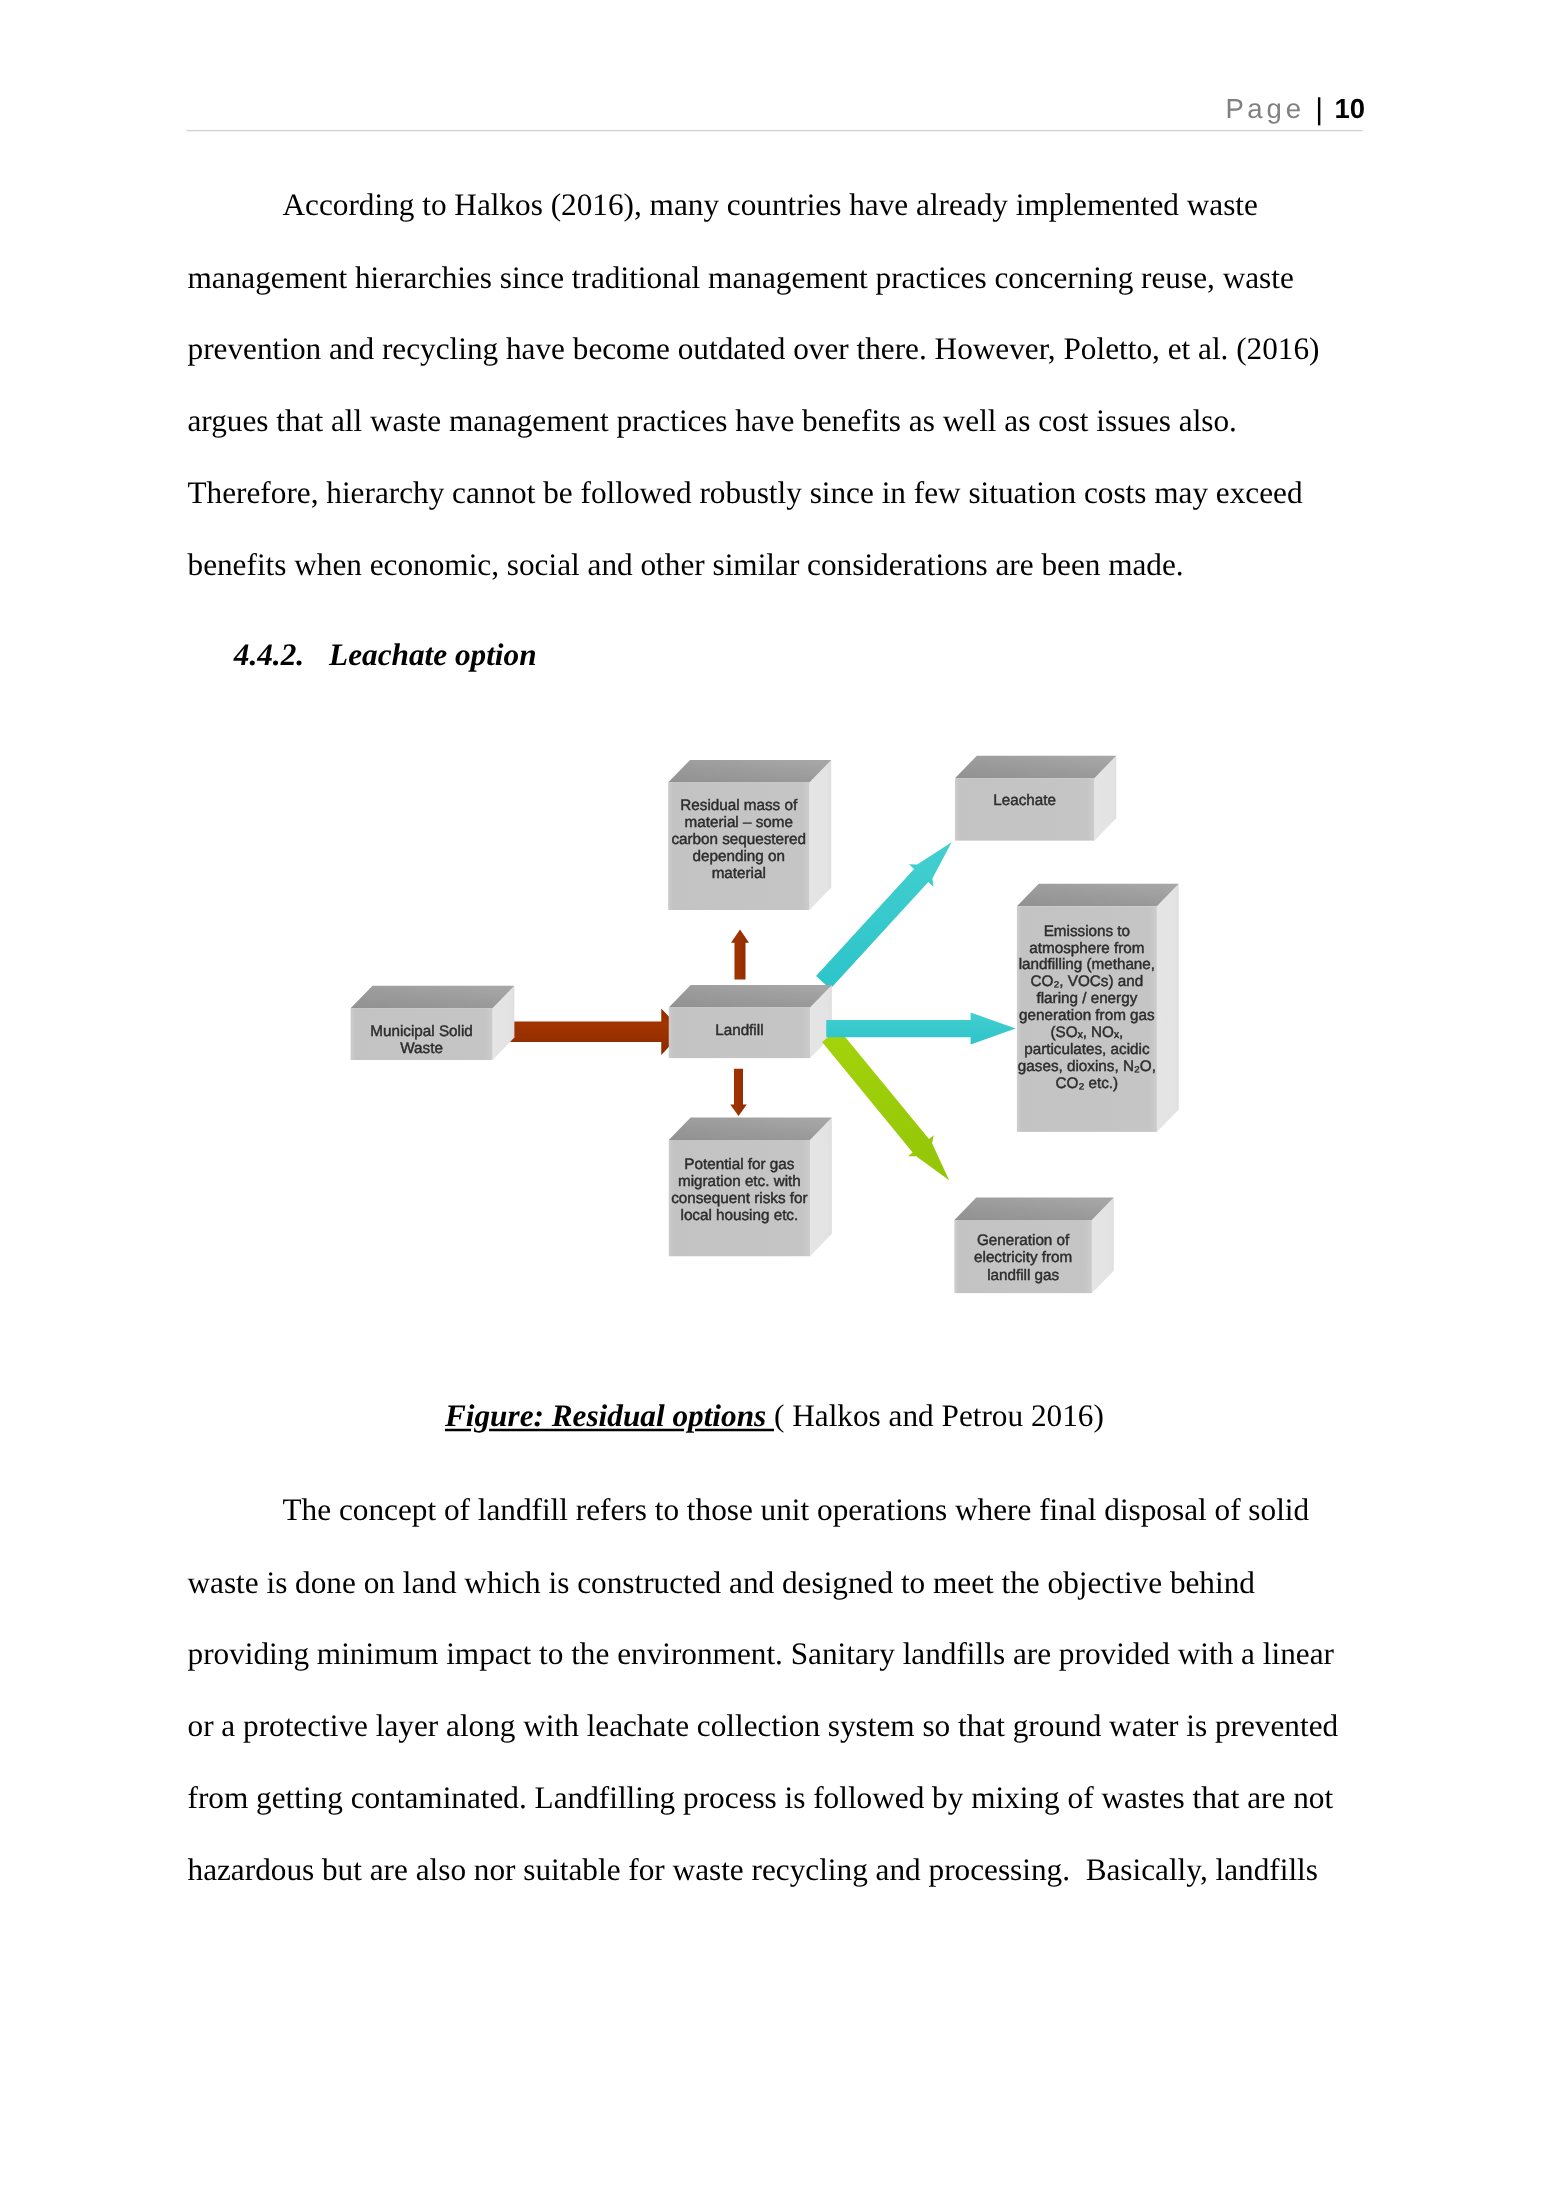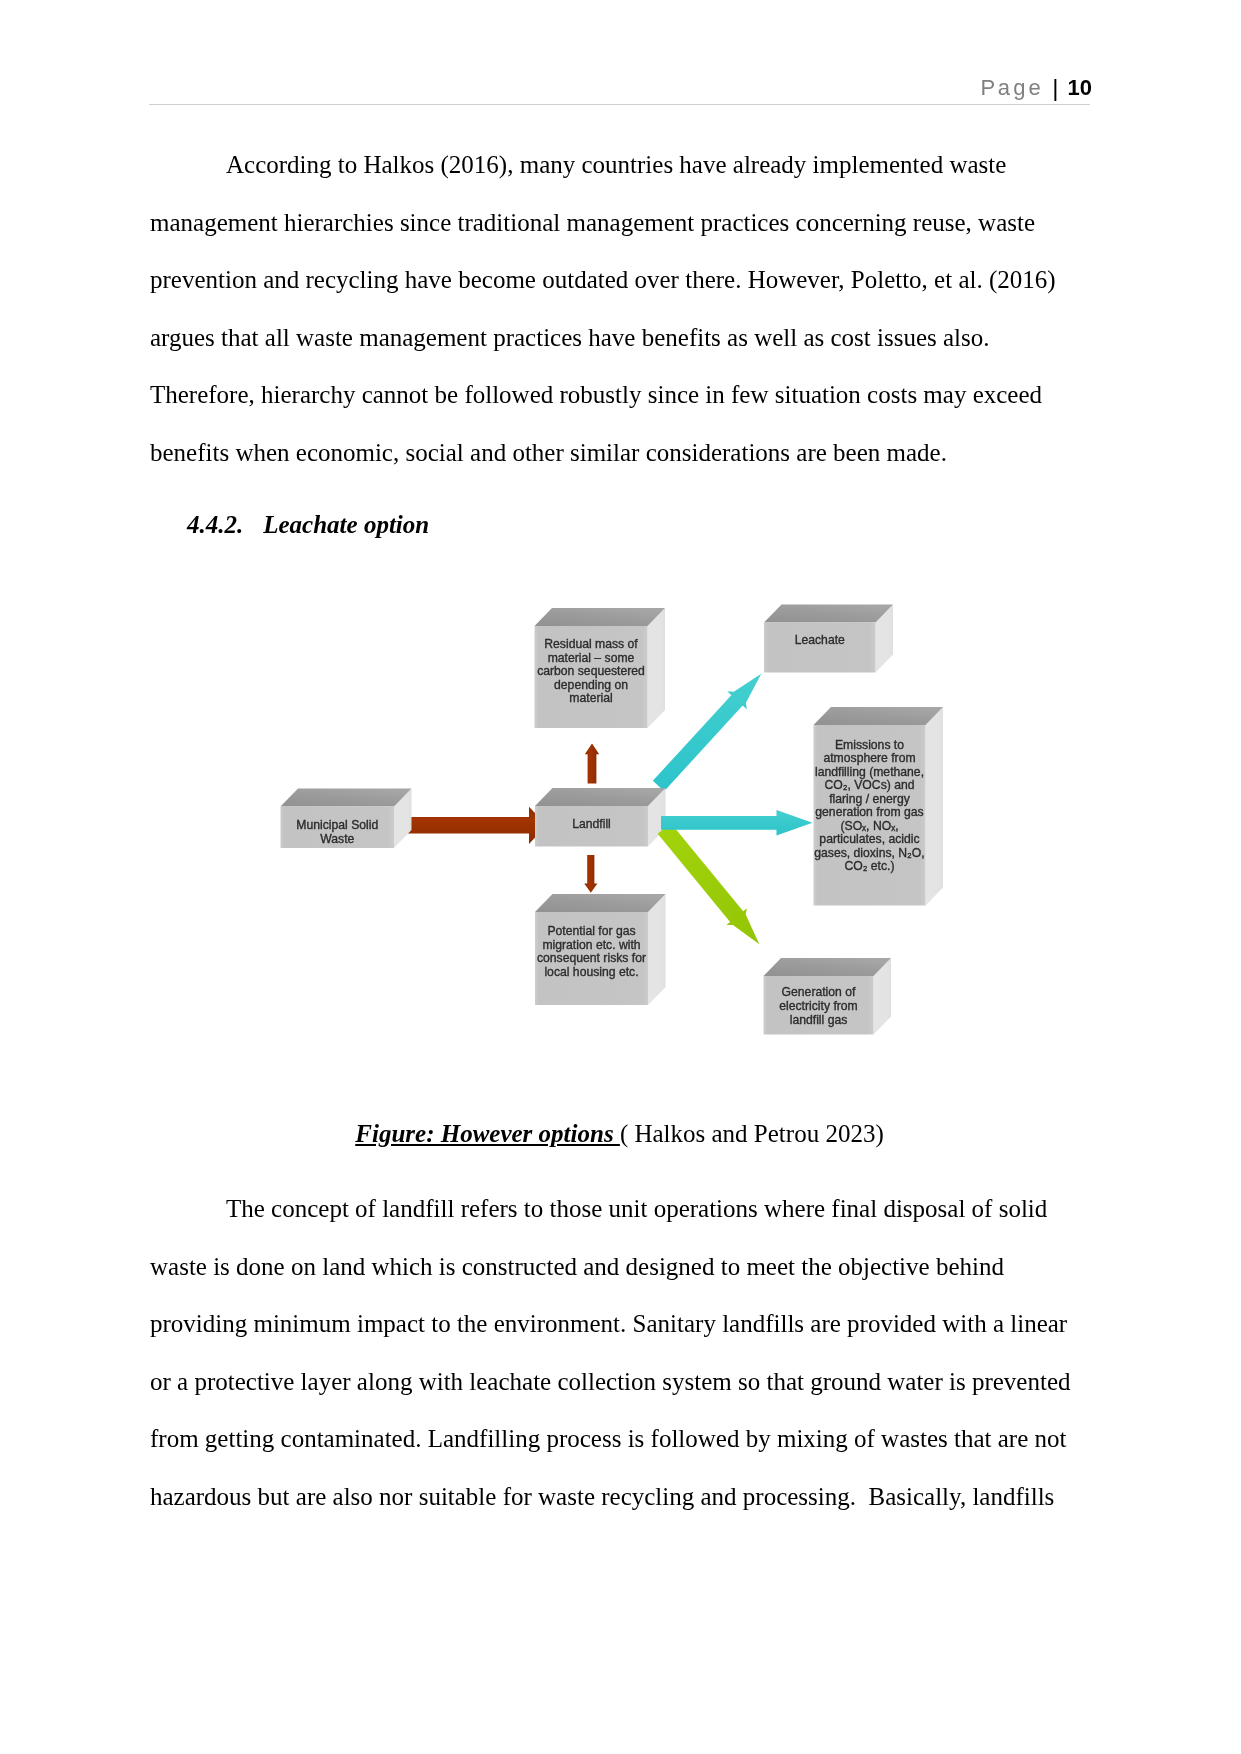--- a/index.html
+++ b/index.html
@@ -40,21 +40,21 @@
 
   <div class="header">
     <div class="header-text"><span class="hdr-page">P a g e</span><span class="hdr-bar">|</span><span class="hdr-num">10</span></div>
     <div class="header-rule"></div>
   </div>
 
   <p class="body-text" id="para1" style="top:111px;"><span class="indent"></span><span>According to Halkos (2016), many countries have already implemented waste management hierarchies since traditional management practices concerning reuse, waste prevention and recycling have become outdated over there. However, Poletto, et al. (2016) argues that all waste management practices have benefits as well as cost issues also. Therefore, hierarchy cannot be followed robustly since in few situation costs may exceed benefits when economic, social and other similar considerations are been made.</span></p>
 
   <div class="heading" style="top:510px;"><span>4.4.2.</span><span style="display:inline-block;width:20px"></span><span>Leachate option</span></div>
 
-  <div class="caption" style="top:1119px;left:158px;"><span class="t">Figure: However options </span><span>( Halkos and Petrou 2023)</span></div>
+  <div class="caption" style="top:1119px;left:158px;"><span class="t">Figure: Residual options </span><span>( Halkos and Petrou 2016)</span></div>
 
   <p class="body-text" id="para2" style="top:1155px;"><span class="indent"></span><span>The concept of landfill refers to those unit operations where final disposal of solid waste is done on land which is constructed and designed to meet the objective behind providing minimum impact to the environment. Sanitary landfills are provided with a linear or a protective layer along with leachate collection system so that ground water is prevented from getting contaminated. Landfilling process is followed by mixing of wastes that are not hazardous but are also nor suitable for waste recycling and processing.  Basically, landfills</span></p>
 
   <svg class="figure" width="1241" height="1754" viewBox="0 0 1241 1754">
     <defs>
       <linearGradient id="gTop" x1="0" y1="1" x2="0.72" y2="0">
         <stop offset="0" stop-color="#919191"></stop>
         <stop offset="0.55" stop-color="#9b9b9b"></stop>
         <stop offset="1" stop-color="#a6a6a6"></stop>
       </linearGradient>

